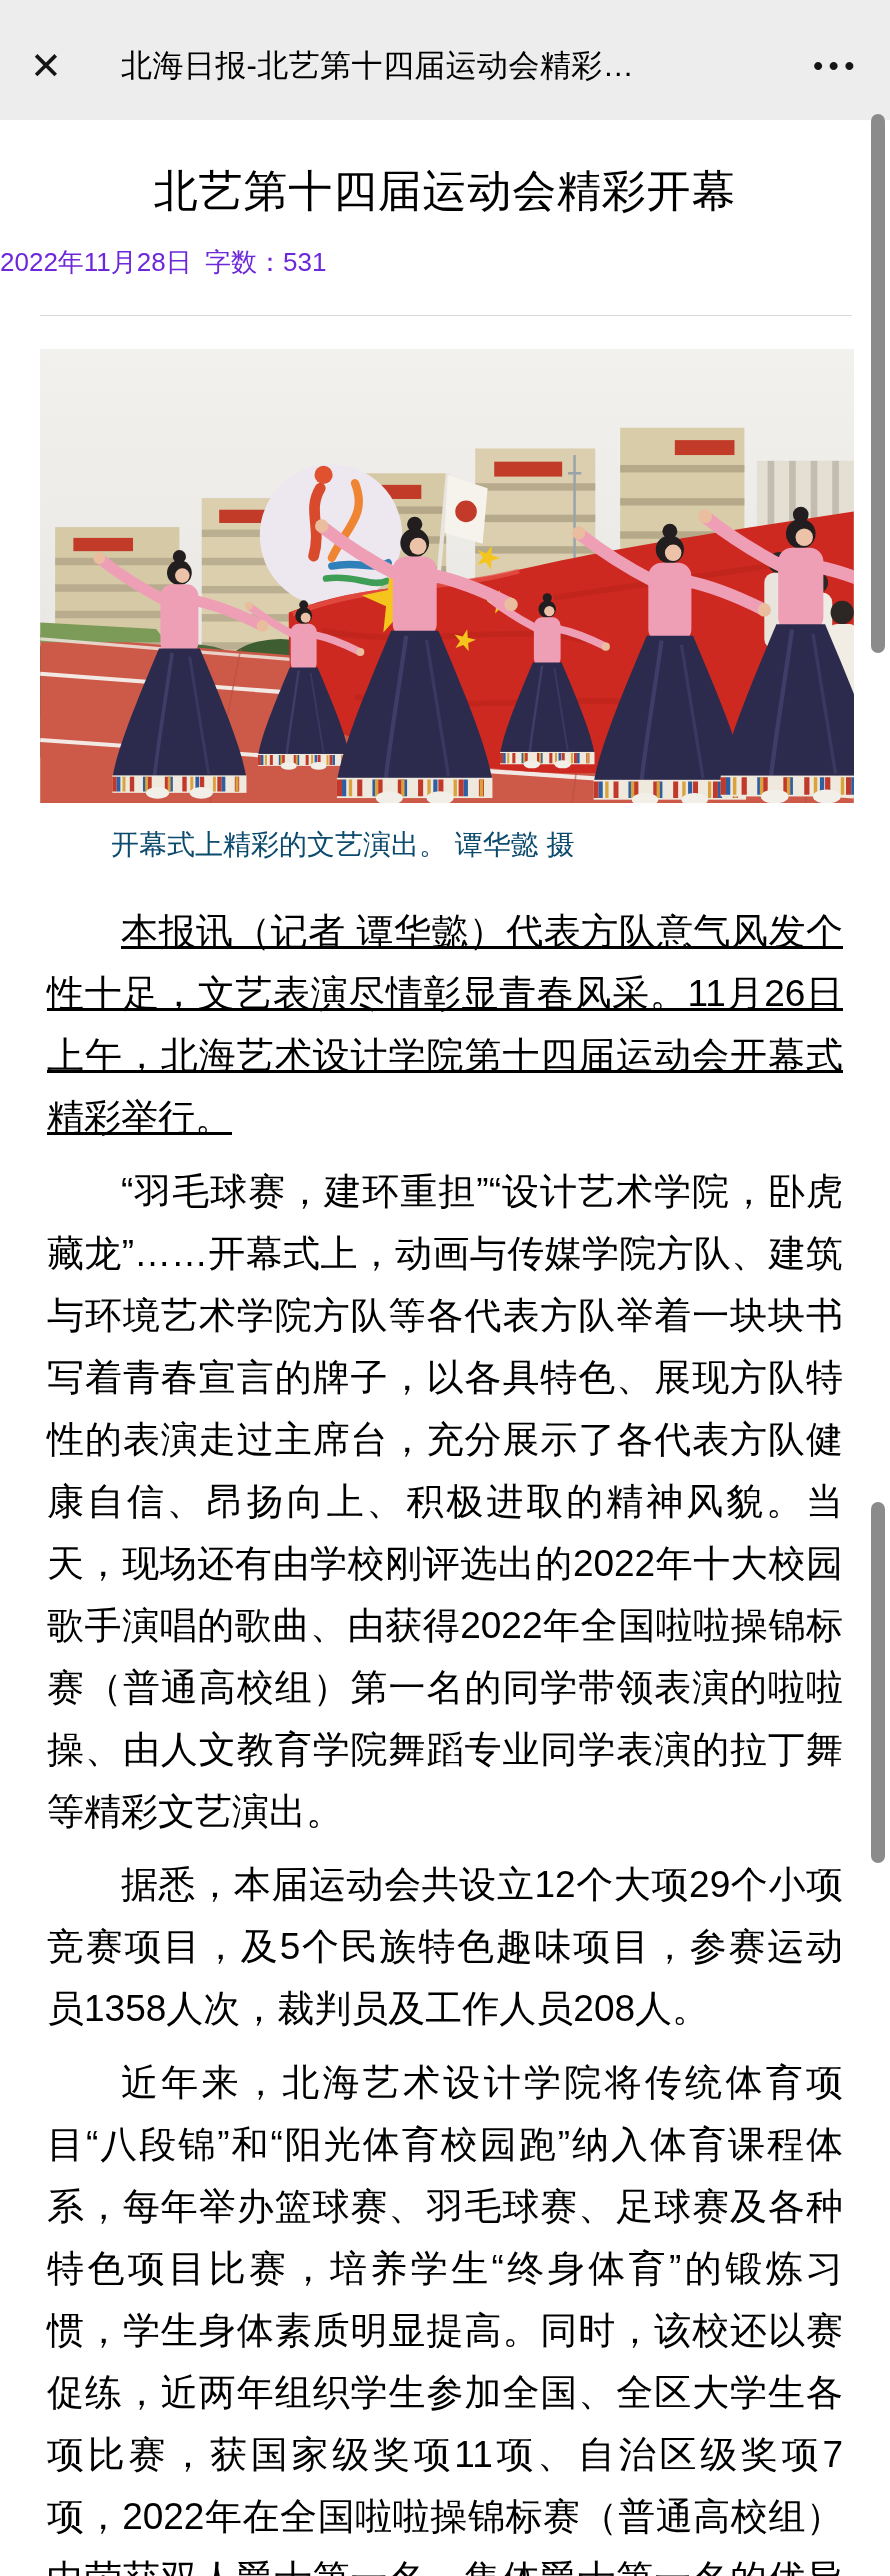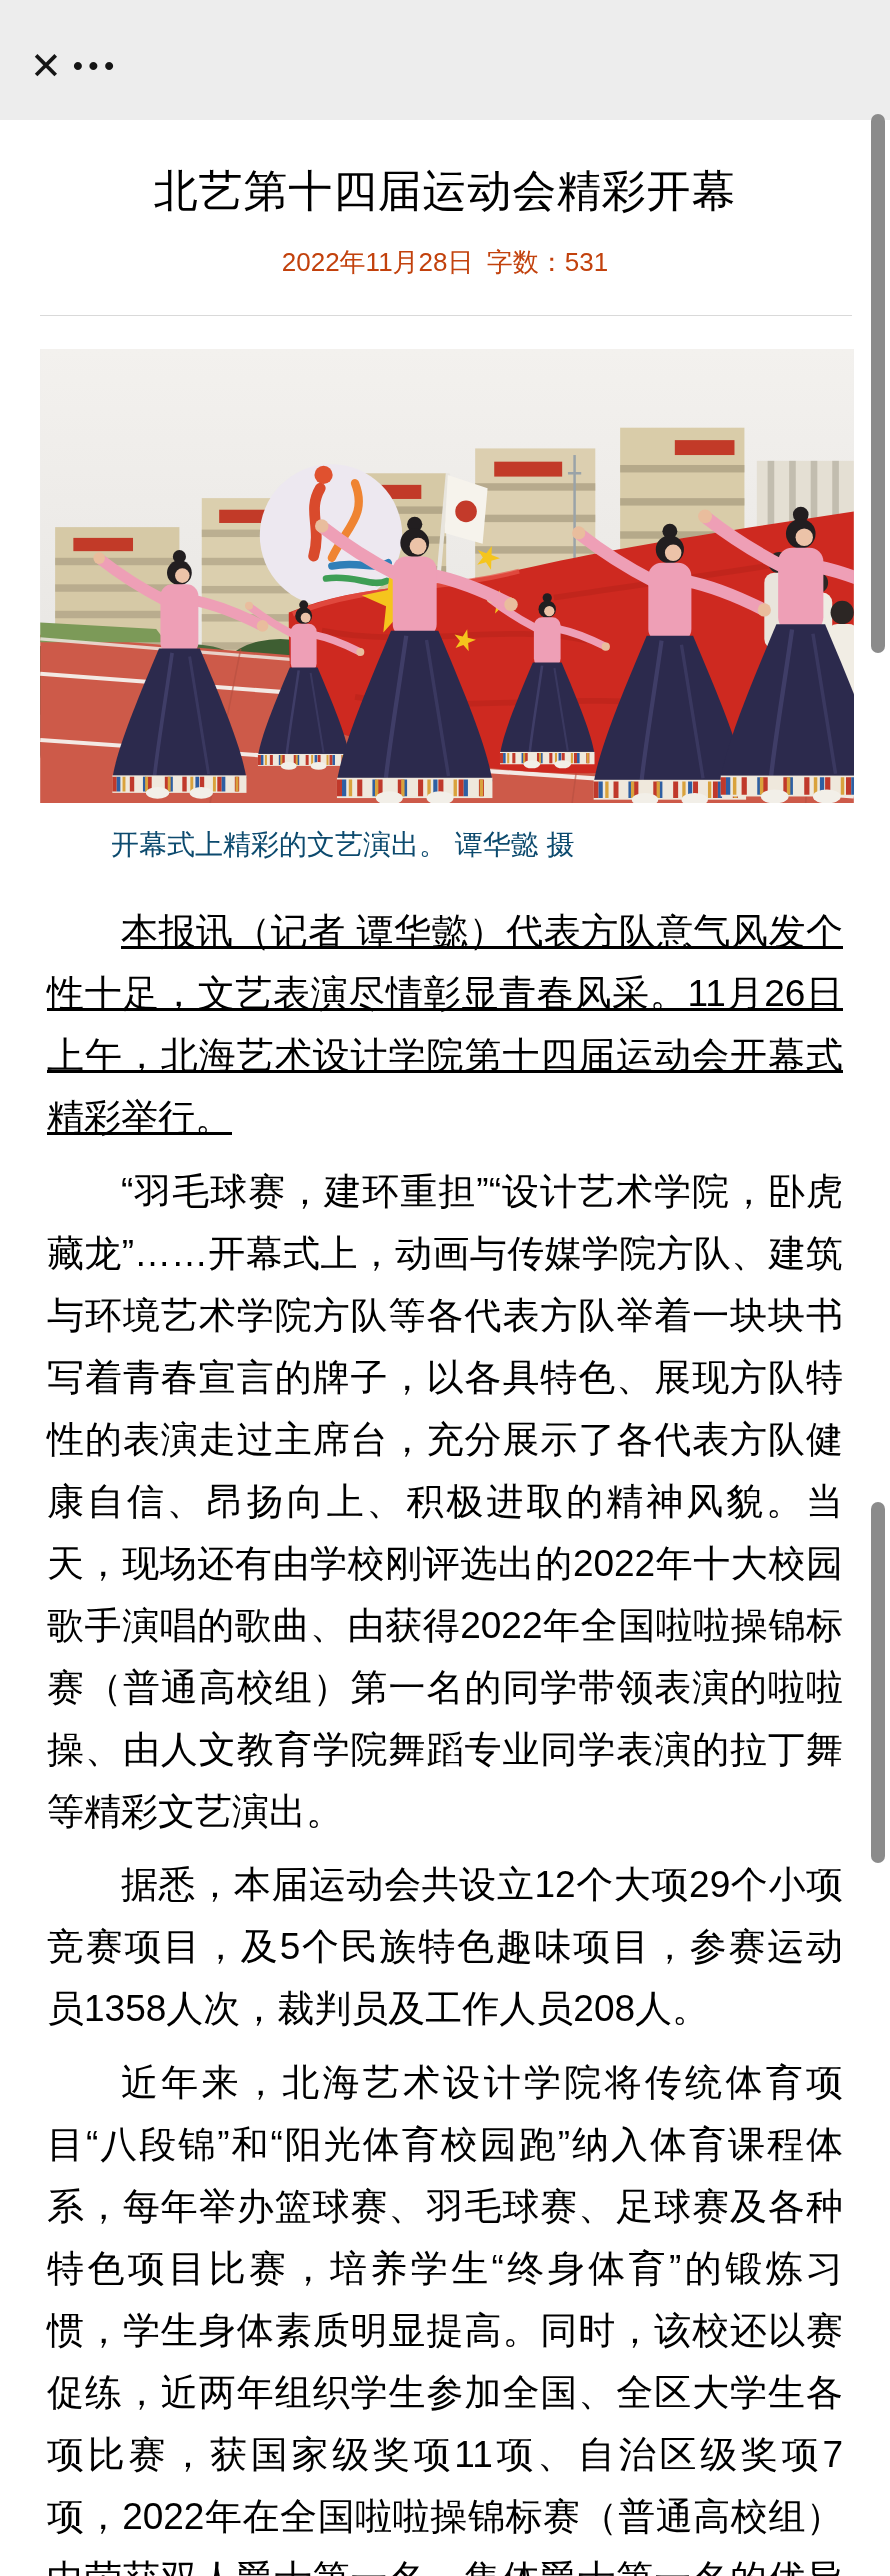--- a/index.html
+++ b/index.html
@@ -17,41 +17,42 @@
     font-size:31px;color:#000;margin-left:48px;flex:1 1 auto;
     white-space:nowrap;overflow:hidden;letter-spacing:0.4px;
   }
   .more{font-size:28px;color:#151515;letter-spacing:5.8px;font-weight:700;flex:0 0 auto;line-height:1;}
   
   .article{padding:0;}
   h1.article-title{
     margin:43px 58px 0 58px;font-size:44px;line-height:1.25;text-align:center;
     color:#000;font-weight:400;letter-spacing:0.8px;
   }
-  .meta{text-align:center;margin-top:26.5px;color:#c2410c;font-size:26px;}
+  .meta{margin-top:26.5px;color:#6d28d9;font-size:26px;}
   .meta .wc{margin-left:13.3px;}
   hr.divider{border:none;border-top:1.7px solid #d9d9d9;margin:35px 38px 0 40px;}
   figure.photo{margin:33px 36px 0 40px;width:814px;height:454px;overflow:hidden;background:#eee;}
   figure.photo svg{display:block;}
   .caption{color:#0c4a6e;font-size:28px;margin:25px 40px 0 111px;line-height:1.2;}
   .body-text p{
     font-size:37px;line-height:62px;color:#000;text-align:justify;
     text-indent:2em;margin:11.6px 47px 0 47px;font-weight:400;
   }
   .body-text p:first-child{margin-top:40px;text-decoration:underline;}
   
   .thumb{position:absolute;left:871px;width:14px;background:#8b8b8b;}
   .thumb1{top:114px;height:539px;border-radius:7.5px;}
   .thumb2{top:1502px;height:361px;border-radius:7.5px;}
 </style>
 </head>
 <body>
 
 <header class="titlebar">
   <span class="close">✕</span>
+  <span class="wintitle">北海日报-北艺第十四届运动会精彩…</span>
   <span class="more">•••</span>
 </header>
 
 <main class="article">
   <h1 class="article-title">北艺第十四届运动会精彩开幕</h1>
 
   <div class="meta">
     <span>2022年11月28日</span><span class="wc">字数：531</span>
   </div>
 

